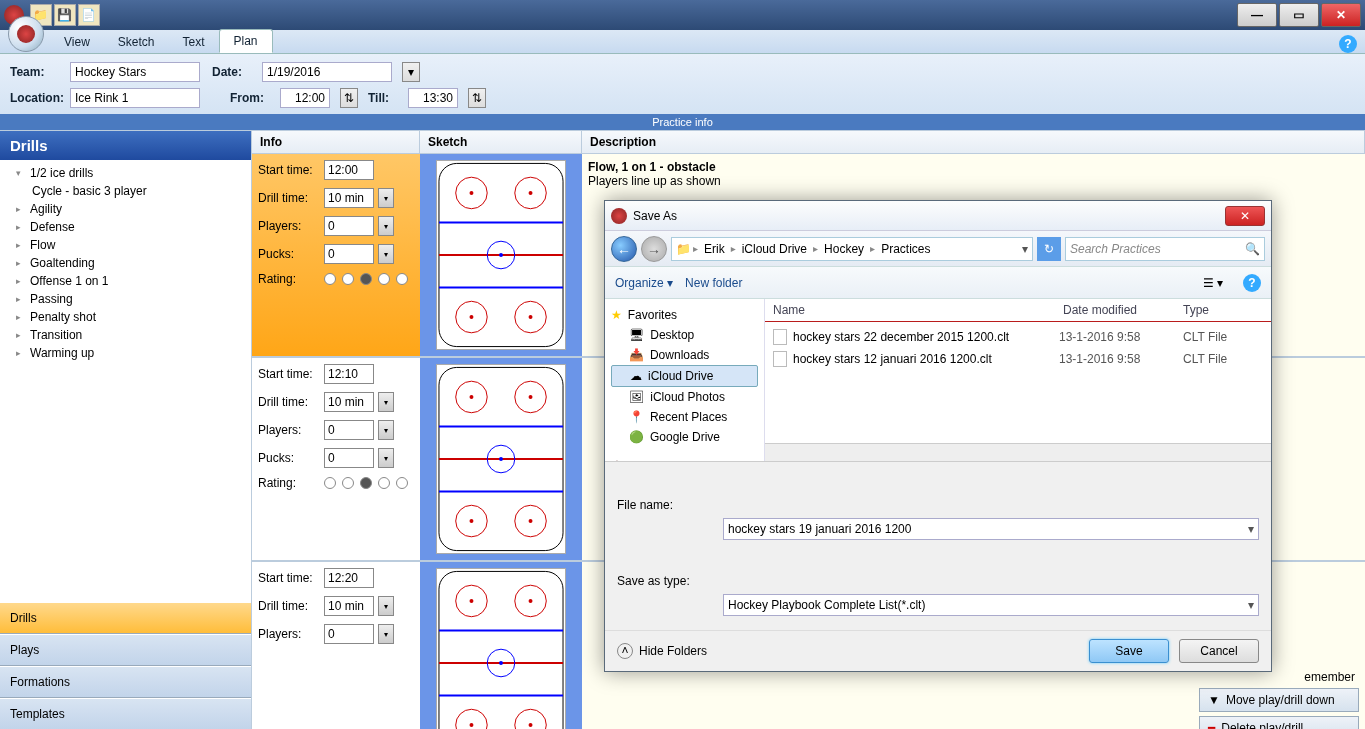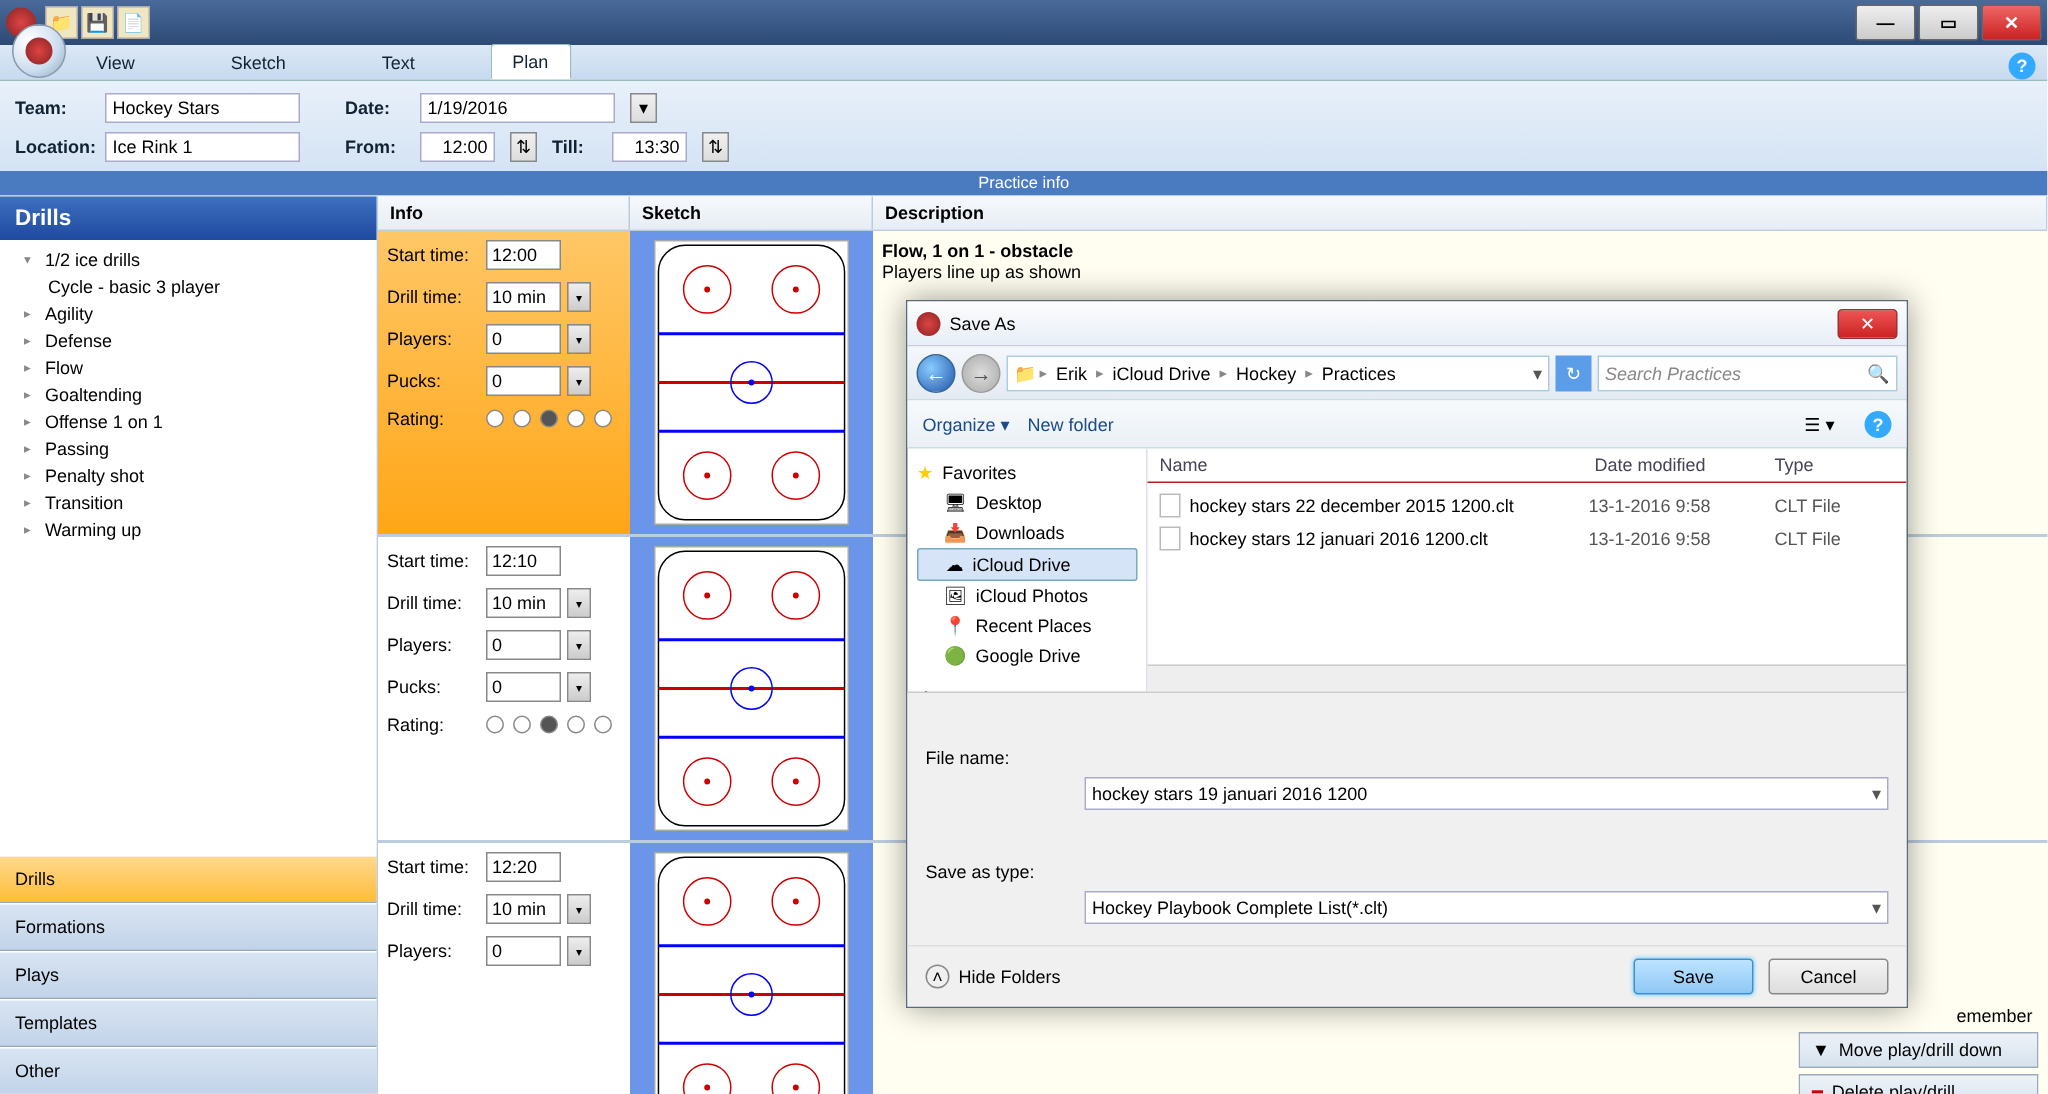--- a/index.html
+++ b/index.html
@@ -9,21 +9,21 @@
 .titlebar { height: 30px; background: linear-gradient(to bottom, #4a6a9a, #2d4a75); display: flex; align-items: center; padding: 0 4px; }
 .titlebar .app-icon { width: 20px; height: 20px; background: radial-gradient(circle, #d44, #822); border-radius: 50%; margin-right: 6px; }
 .titlebar .quick-icons { display: flex; gap: 2px; }
 .titlebar .quick-icons span { width: 22px; height: 22px; background: #f0e6c0; border: 1px solid #aaa; display: flex; align-items: center; justify-content: center; }
 .titlebar .title-text { color: #fff; margin-left: 20px; opacity: 0.4; }
 .window-controls { margin-left: auto; display: flex; }
 .window-controls .btn { width: 40px; height: 24px; background: linear-gradient(to bottom, #eee, #ccc); border: 1px solid #666; display: flex; align-items: center; justify-content: center; font-weight: bold; margin-left: 2px; border-radius: 2px; }
 .window-controls .close { background: linear-gradient(to bottom, #e66, #c22); color: #fff; }
 
 
-.ribbon-area { background: linear-gradient(to bottom, #dce8f5, #c7daf0); height: 24px; display: flex; align-items: flex-end; padding-left: 50px; border-bottom: 1px solid #9bb; position:relative;gap:36px; }
+.ribbon-area { background: linear-gradient(to bottom, #dce8f5, #c7daf0); height: 24px; display: flex; align-items: flex-end; padding-left: 50px; border-bottom: 1px solid #9bb; position:relative; }
 .ribbon-area .app-button { position:absolute; left:8px; top:-14px; width:36px; height:36px; border-radius:50%; background: radial-gradient(circle at 30% 30%, #fff, #cde 60%, #8ab); border:1px solid #89a; display:flex; align-items:center; justify-content:center; }
 .ribbon-area .app-button .inner{ width:18px; height:18px; border-radius:50%; background: radial-gradient(circle, #d44, #822); }
 .ribbon-tab { padding: 4px 14px; color: #123; cursor: default; }
 .ribbon-tab.active { background: #fff; border: 1px solid #9bb; border-bottom: 1px solid #fff; border-radius: 3px 3px 0 0; }
 .help-icon { margin-left: auto; margin-right: 8px; width: 18px; height: 18px; background: #3af; border-radius: 50%; color: #fff; text-align: center; line-height: 18px; font-weight: bold; }
 
 
 .practice-info { background: linear-gradient(to bottom, #e8f0fa, #cfe0f2); padding: 8px 10px 0 10px; border-bottom: 1px solid #bcd; }
 .practice-info .row { display: flex; align-items: center; gap: 10px; margin-bottom: 6px; }
 .practice-info label { width: 50px; color: #123; font-weight: bold; }
@@ -145,21 +145,21 @@
   <div class="ribbon-tab">Sketch</div>
   <div class="ribbon-tab">Text</div>
   <div class="ribbon-tab active">Plan</div>
   <div class="help-icon">?</div>
 </div>
 
 <div class="practice-info">
   <div class="row">
     <label>Team:</label>
     <input type="text" class="team-input" value="Hockey Stars" style="">
-    <label style="width:40px;margin-left:20px">Date:</label>
+    <label style="width:40px;margin-left:2px">Date:</label>
     <input type="text" class="date-input" value="1/19/2016" style="">
     <div class="dropdown-btn">▾</div>
   </div>
   <div class="row">
     <label>Location:</label>
     <input type="text" class="loc-input" value="Ice Rink 1" style="">
     <label style="width:40px;margin-left:20px">From:</label>
     <input type="text" class="time-input" value="12:00" style="">
     <div class="dropdown-btn">⇅</div>
     <label style="width:30px">Till:</label>
@@ -211,24 +211,23 @@
           <span class="tri">▸</span>
           <span>Transition</span>
         </div>
         <div class="node">
           <span class="tri">▸</span>
           <span>Warming up</span>
         </div>
       </div>
     <div class="nav-buttons" id="nav-buttons">
         <div class="nav-btn active">Drills</div>
+        <div class="nav-btn">Plays</div>
         <div class="nav-btn">Formations</div>
-        <div class="nav-btn">Plays</div>
         <div class="nav-btn">Templates</div>
-        <div class="nav-btn">Other</div>
       </div>
   </div>
 
   <div class="center">
     <div class="col-headers">
       <div class="ch-info">Info</div>
       <div class="ch-sketch">Sketch</div>
       <div class="ch-desc">Description</div>
     </div>
     <div class="drill-rows" id="drill-rows">

